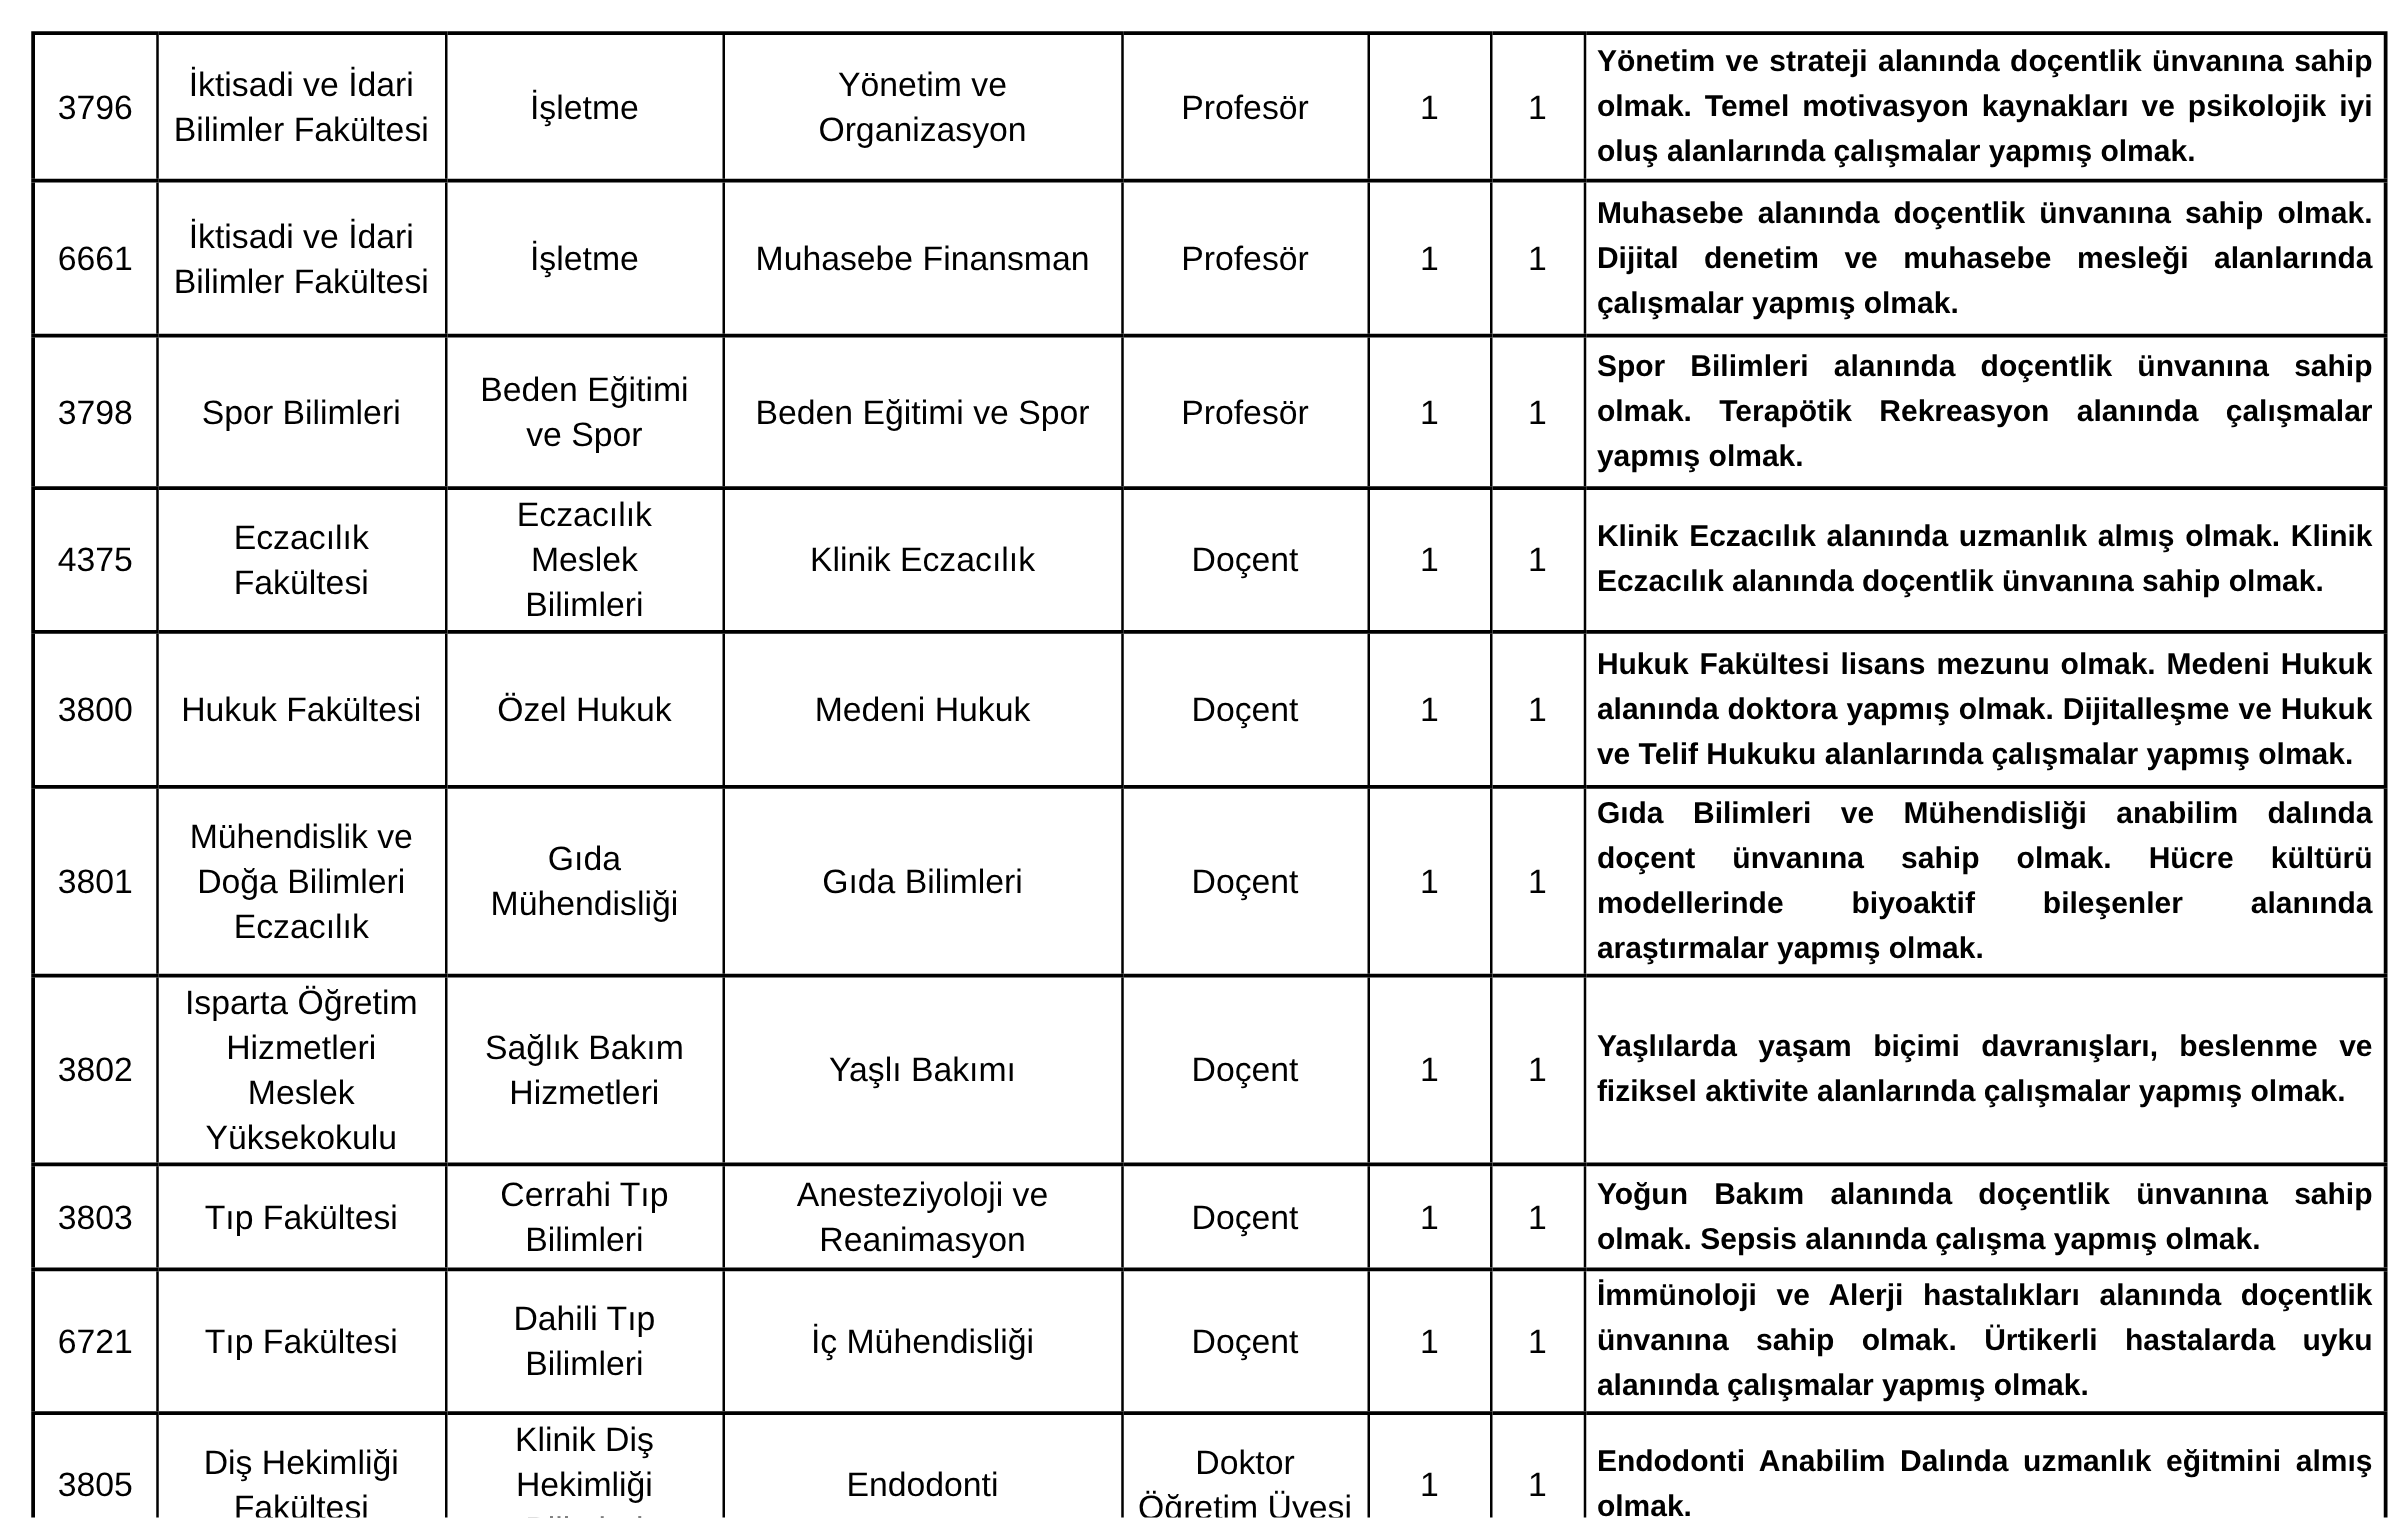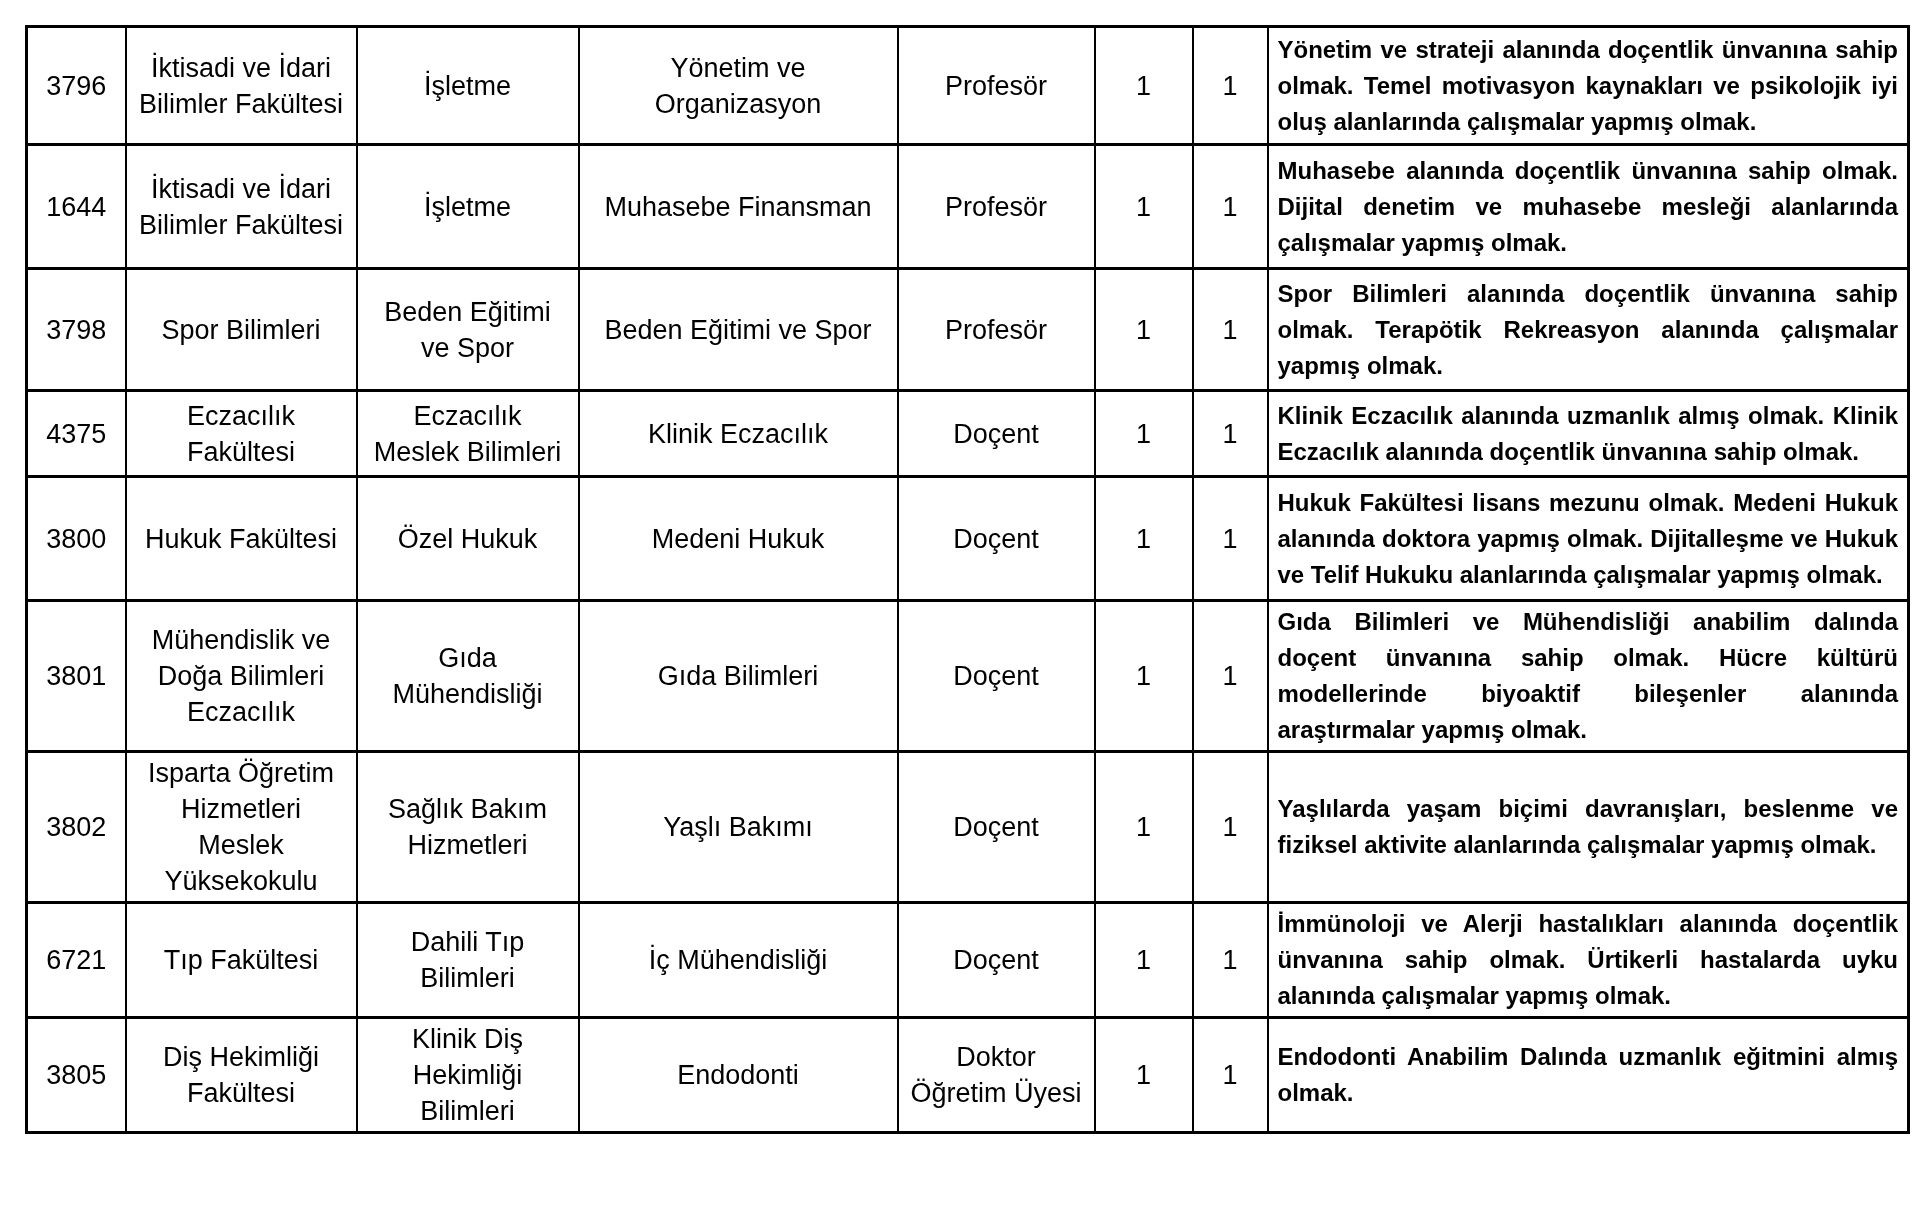--- a/index.html
+++ b/index.html
@@ -31,21 +31,21 @@
     vertical-align: middle;
     text-align: center;
     font-size: 27px;
     line-height: 36px;
     color: #000000;
     padding: 2px 8px;
     overflow: hidden;
     word-wrap: break-word;
   }
   table.positions td.col-department {
-    padding: 2px 11px;
+    padding: 2px 25px;
   }
   table.positions td.col-description {
     text-align: justify;
     text-justify: inter-word;
     font-size: 24px;
     line-height: 36px;
     padding: 2px 9px;
     font-weight: bold;
   }
 </style>
@@ -69,21 +69,21 @@
           <td class="col-id">3796</td>
           <td class="col-faculty">İktisadi ve İdari Bilimler Fakültesi</td>
           <td class="col-department">İşletme</td>
           <td class="col-program">Yönetim ve Organizasyon</td>
           <td class="col-title">Profesör</td>
           <td class="col-count1">1</td>
           <td class="col-count2">1</td>
           <td class="col-description">Yönetim ve strateji alanında doçentlik ünvanına sahip olmak. Temel motivasyon kaynakları ve psikolojik iyi oluş alanlarında çalışmalar yapmış olmak.</td>
         </tr>
         <tr style="height: 124px;">
-          <td class="col-id">1644</td>
+          <td class="col-id">6661</td>
           <td class="col-faculty">İktisadi ve İdari Bilimler Fakültesi</td>
           <td class="col-department">İşletme</td>
           <td class="col-program">Muhasebe Finansman</td>
           <td class="col-title">Profesör</td>
           <td class="col-count1">1</td>
           <td class="col-count2">1</td>
           <td class="col-description">Muhasebe alanında doçentlik ünvanına sahip olmak. Dijital denetim ve muhasebe mesleği alanlarında çalışmalar yapmış olmak.</td>
         </tr>
         <tr style="height: 122px;">
           <td class="col-id">3798</td>
@@ -128,20 +128,30 @@
         <tr style="height: 118px;">
           <td class="col-id">3802</td>
           <td class="col-faculty">Isparta Öğretim Hizmetleri Meslek Yüksekokulu</td>
           <td class="col-department">Sağlık Bakım Hizmetleri</td>
           <td class="col-program">Yaşlı Bakımı</td>
           <td class="col-title">Doçent</td>
           <td class="col-count1">1</td>
           <td class="col-count2">1</td>
           <td class="col-description">Yaşlılarda yaşam biçimi davranışları, beslenme ve fiziksel aktivite alanlarında çalışmalar yapmış olmak.</td>
         </tr>
+        <tr style="height: 84px;">
+          <td class="col-id">3803</td>
+          <td class="col-faculty">Tıp Fakültesi</td>
+          <td class="col-department">Cerrahi Tıp Bilimleri</td>
+          <td class="col-program">Anesteziyoloji ve Reanimasyon</td>
+          <td class="col-title">Doçent</td>
+          <td class="col-count1">1</td>
+          <td class="col-count2">1</td>
+          <td class="col-description">Yoğun Bakım alanında doçentlik ünvanına sahip olmak. Sepsis alanında çalışma yapmış olmak.</td>
+        </tr>
         <tr style="height: 106px;">
           <td class="col-id">6721</td>
           <td class="col-faculty">Tıp Fakültesi</td>
           <td class="col-department">Dahili Tıp Bilimleri</td>
           <td class="col-program">İç Mühendisliği</td>
           <td class="col-title">Doçent</td>
           <td class="col-count1">1</td>
           <td class="col-count2">1</td>
           <td class="col-description">İmmünoloji ve Alerji hastalıkları alanında doçentlik ünvanına sahip olmak. Ürtikerli hastalarda uyku alanında çalışmalar yapmış olmak.</td>
         </tr>

